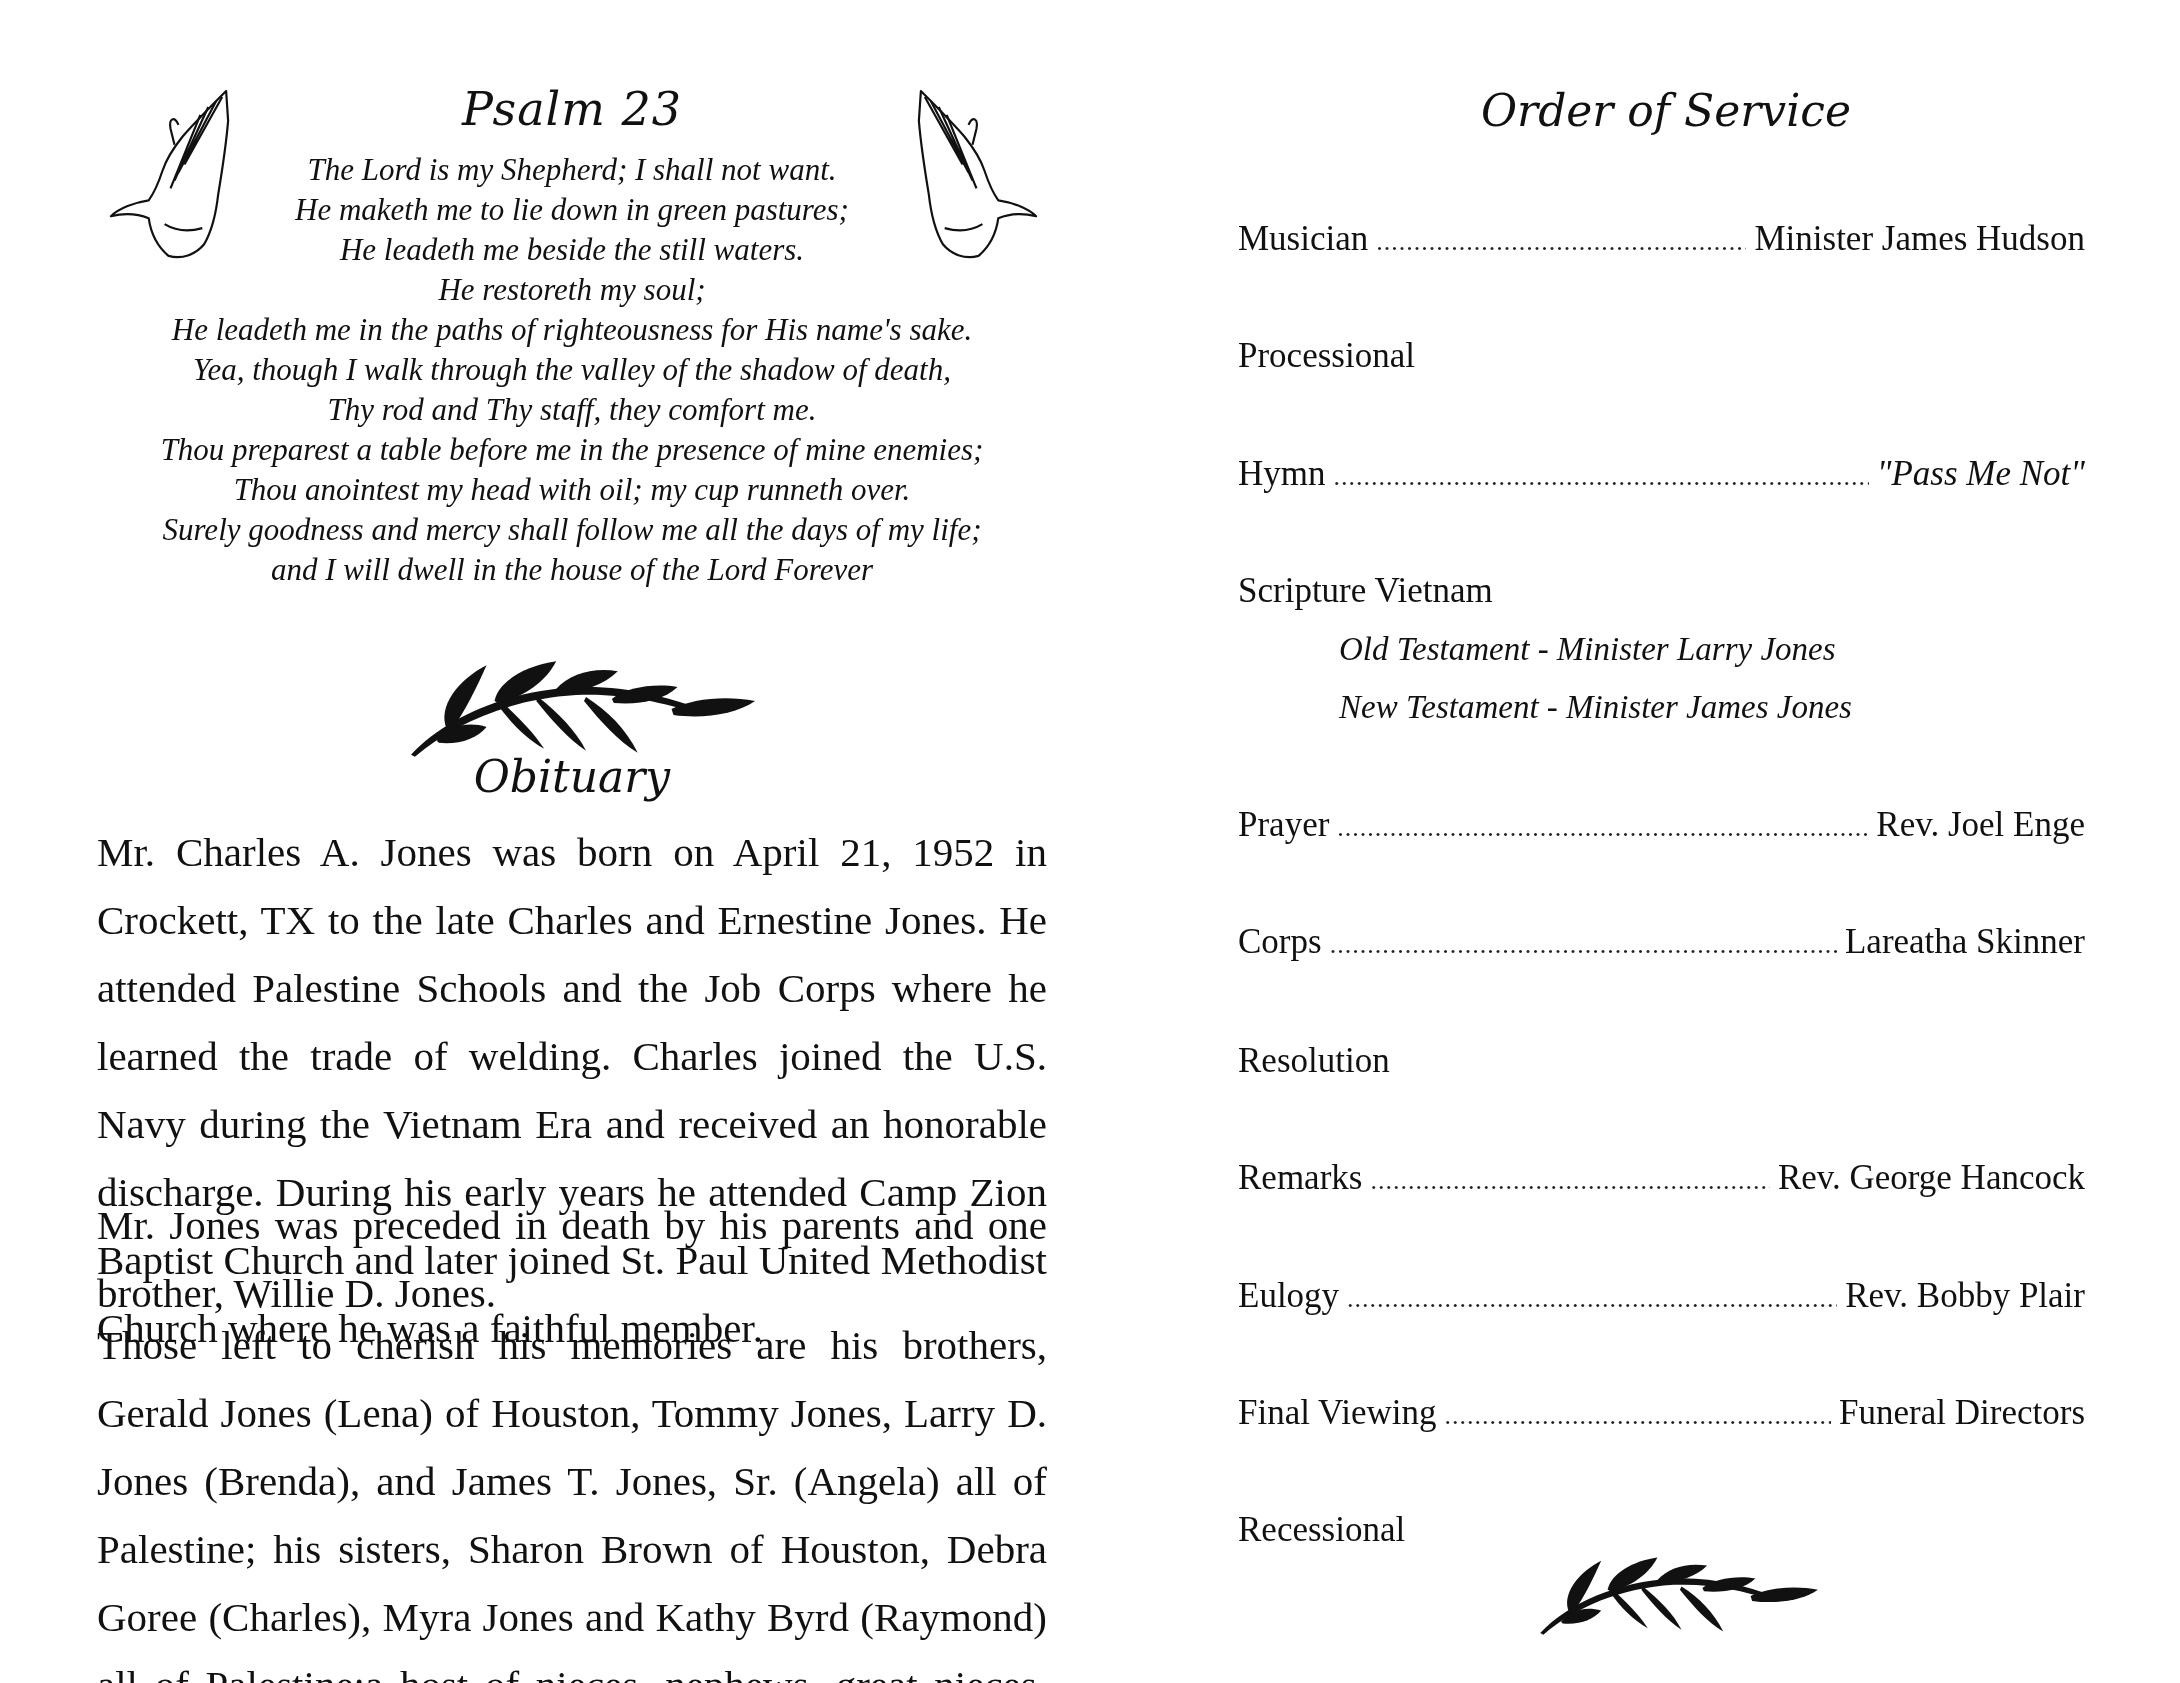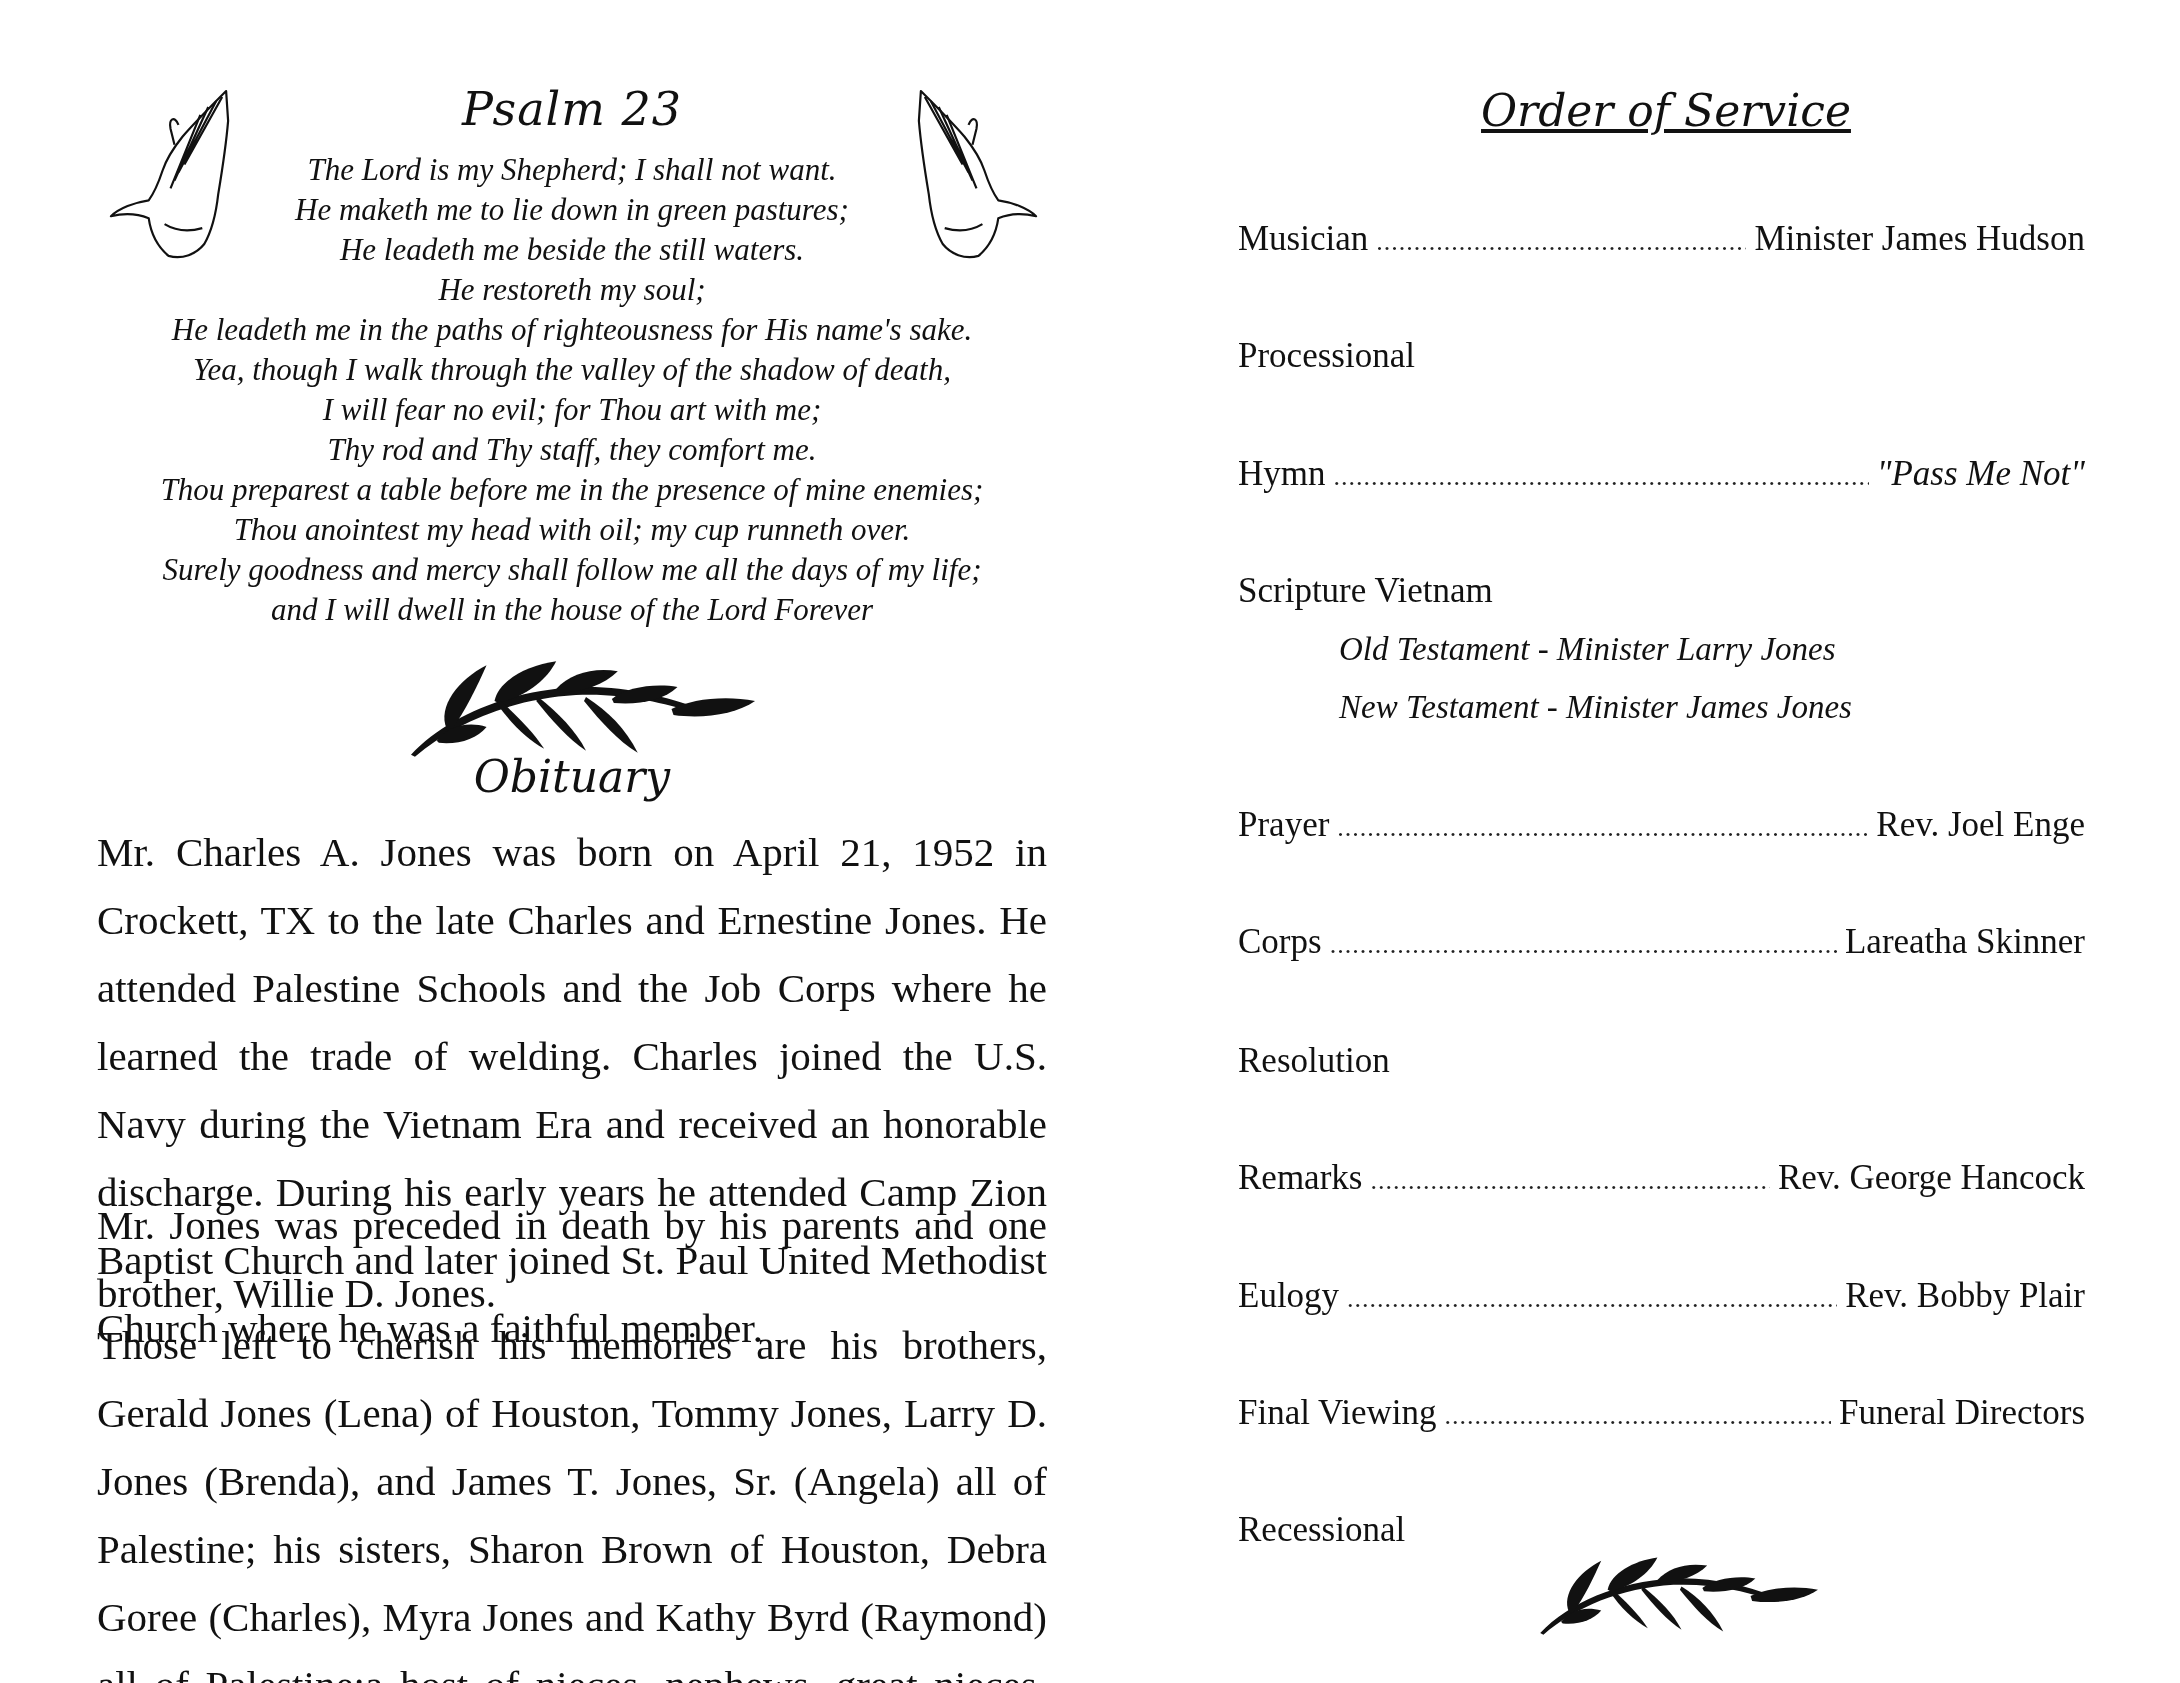--- a/index.html
+++ b/index.html
@@ -17,21 +17,21 @@
   #psalm-lines div { white-space: nowrap; }
   #branch-left { position: absolute; left: 310px; top: 630px; width: 358px; height: 100px; }
   #obit-title { position: absolute; left: 0; width: 950px; top: 724px; text-align: center; font-size: 44px; font-style: italic; }
   .obit-p { position: absolute; left: 0; width: 950px; font-size: 41px; line-height: 68px; text-align: justify; text-align-last: left; }
   #obit-p1 { top: 791px; }
   #obit-p2 { top: 1164px; }
   #obit-p3 { top: 1284px; }
 
   
   #right { position: absolute; left: 1238px; top: 0; width: 856px; height: 1684px; }
-  #oos-title { position: absolute; left: 0; width: 856px; top: 85px; text-align: center; font-size: 44px; font-style: italic; text-decoration: underline; }
+  #oos-title { position: absolute; left: 0; width: 856px; top: 85px; text-align: center; font-size: 44px; font-style: italic; }
   .oos-item { position: absolute; left: 0; width: 847px; font-size: 35px; line-height: 44px; display: flex; align-items: baseline; white-space: nowrap; }
   .oos-label { flex: 0 0 auto; }
   .oos-leader { flex: 1 1 auto; overflow: hidden; margin: 0 8px; font-size: 26px; letter-spacing: 1px; color: #222; }
   .oos-leader::after { content: "................................................................................................................................................................"; }
   .oos-value { flex: 0 0 auto; }
   .oos-value.italic { font-style: italic; }
   .oos-sub { position: absolute; left: 101px; font-size: 33px; font-style: italic; line-height: 44px; white-space: nowrap; }
   #branch-right { position: absolute; left: 299px; top: 1552px; width: 289px; height: 85px; }
 </style>
 </head>
@@ -56,21 +56,20 @@
   </svg>
 
   <div id="psalm-title" class="script">Psalm 23</div>
   <div id="psalm-lines" class="serif">
     <div>The Lord is my Shepherd; I shall not want.</div>
     <div>He maketh me to lie down in green pastures;</div>
     <div>He leadeth me beside the still waters.</div>
     <div>He restoreth my soul;</div>
     <div>He leadeth me in the paths of righteousness for His name's  sake.</div>
     <div>Yea, though I walk through the valley of the shadow of death,</div>
-    <div>I will fear no evil; for Thou art with me;</div>
     <div>Thy rod and Thy staff, they comfort me.</div>
     <div>Thou preparest a table before me in the presence of mine enemies;</div>
     <div>Thou anointest my head with oil; my cup runneth over.</div>
     <div>Surely goodness and mercy shall follow me all the days of my life;</div>
     <div>and I will dwell in the house of the Lord Forever</div>
   </div>
 
   <svg id="branch-left" viewBox="0 0 360 100">
     <g fill="#111">
       <path d="M4 98 C40 60 100 34 170 30 C220 28 260 40 290 50 L288 55 C256 46 220 36 170 38 C104 42 48 66 8 100 Z"></path>

